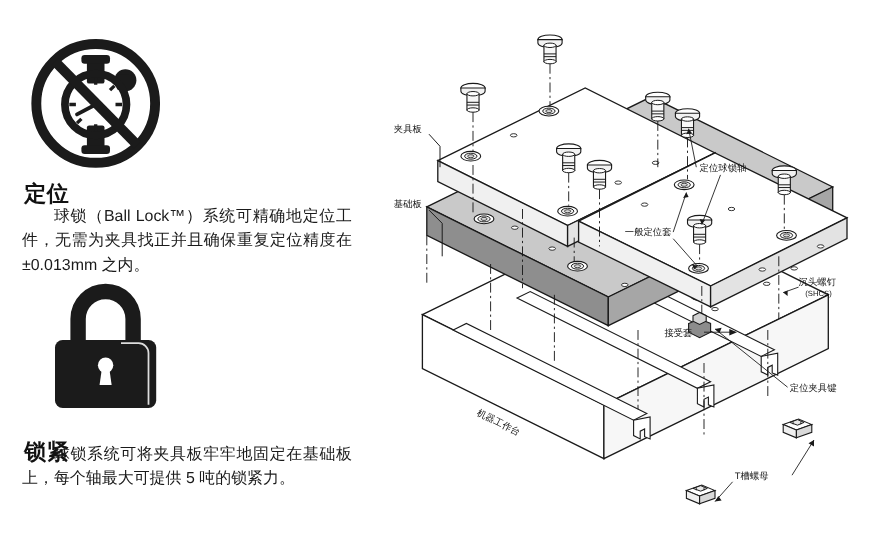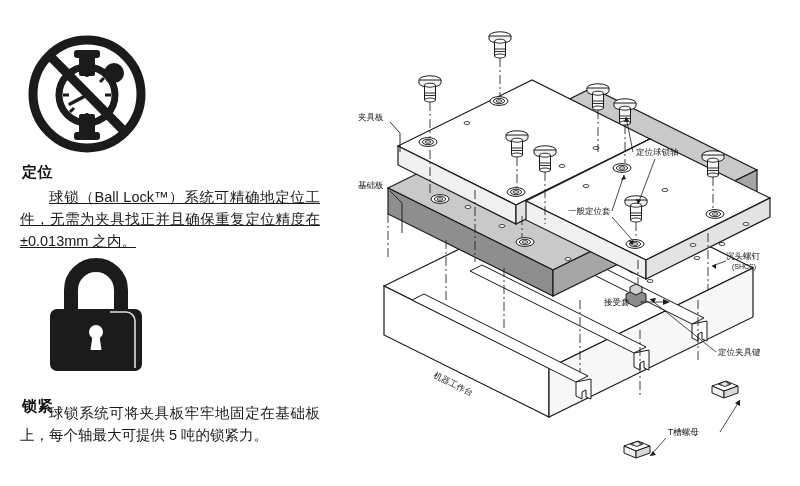--- a/index.html
+++ b/index.html
@@ -4,32 +4,32 @@
 <style>
   html,body{margin:0;padding:0;background:#ffffff;}
   body{width:800px;height:486px;overflow:hidden;
        font-family:"Liberation Sans","DejaVu Sans",sans-serif;}
   #page{position:relative;width:800px;height:486px;background:#fff;}
 
   
   .feature{position:absolute;left:0;width:350px;}
   .feature .icon-wrap{position:absolute;}
   .feature .heading{
-    position:absolute;font-size:15px;font-weight:bold;color:#111;
+    position:absolute;font-size:20px;font-weight:bold;color:#111;
     letter-spacing:0.5px;
   }
   .feature .body{
     position:absolute;width:300px;font-size:14.5px;line-height:22px;
     color:#1a1a1a;text-align:justify;text-indent:2em;
   }
 
   
   #feat-locate .icon-wrap{left:22px;top:28px;width:130px;height:132px;}
   #feat-locate .heading{left:22px;top:163px;}
-  #feat-locate .body{left:20px;top:186px;text-decoration:underline;}
+  #feat-locate .body{left:20px;top:186px;}
 
   
   #feat-clamp .icon-wrap{left:40px;top:252px;width:112px;height:122px;}
   #feat-clamp .heading{left:22px;top:397px;}
   #feat-clamp .body{left:20px;top:402px;}
 
   
   #diagram{position:absolute;left:350px;top:0;width:450px;height:486px;}
   #diagram svg{display:block;}
   .cl{font-family:"Liberation Sans","DejaVu Sans",sans-serif;

